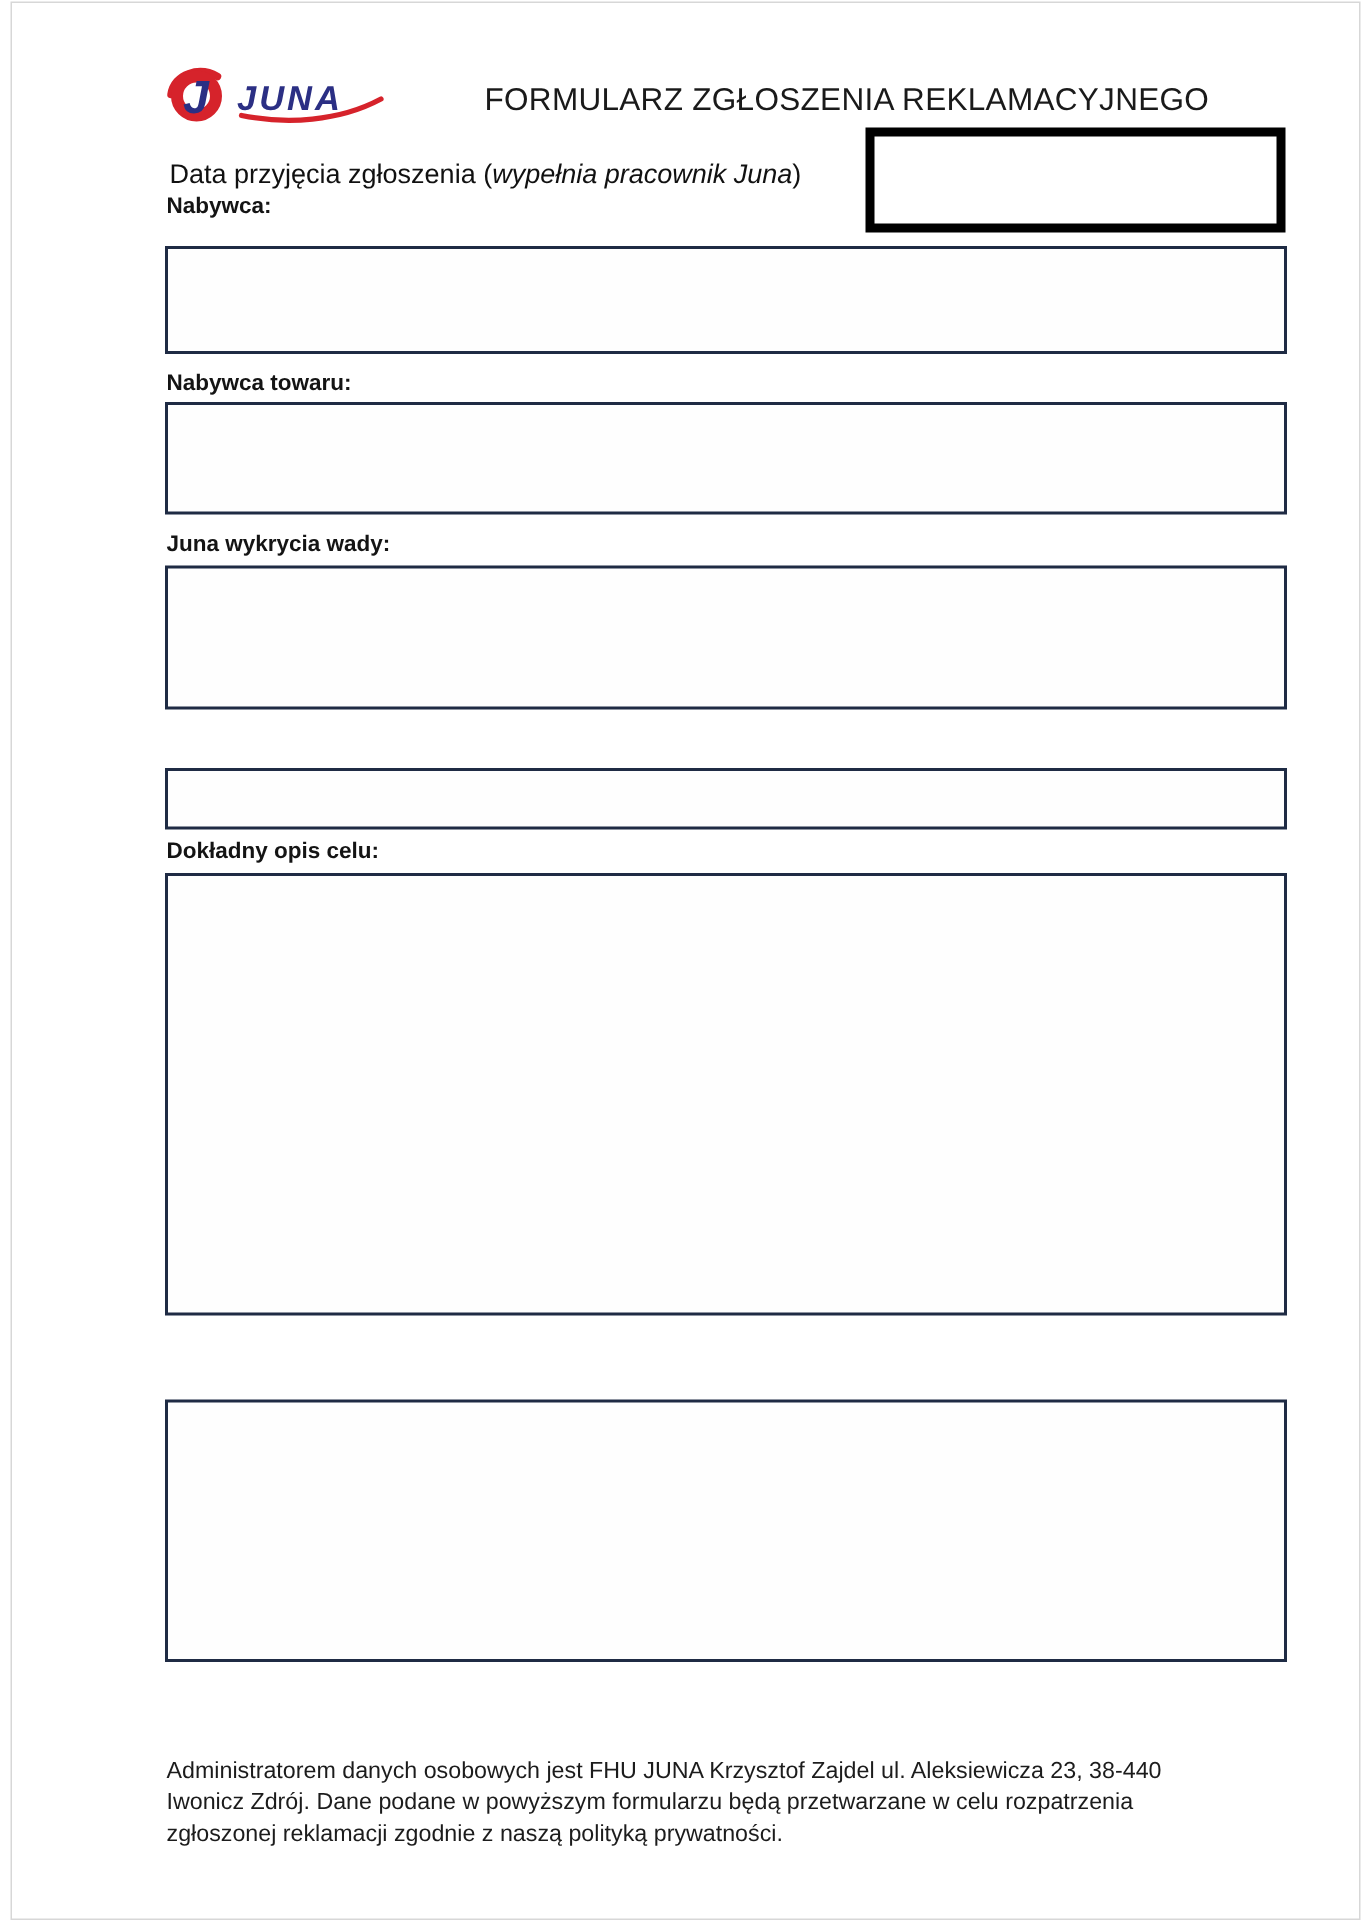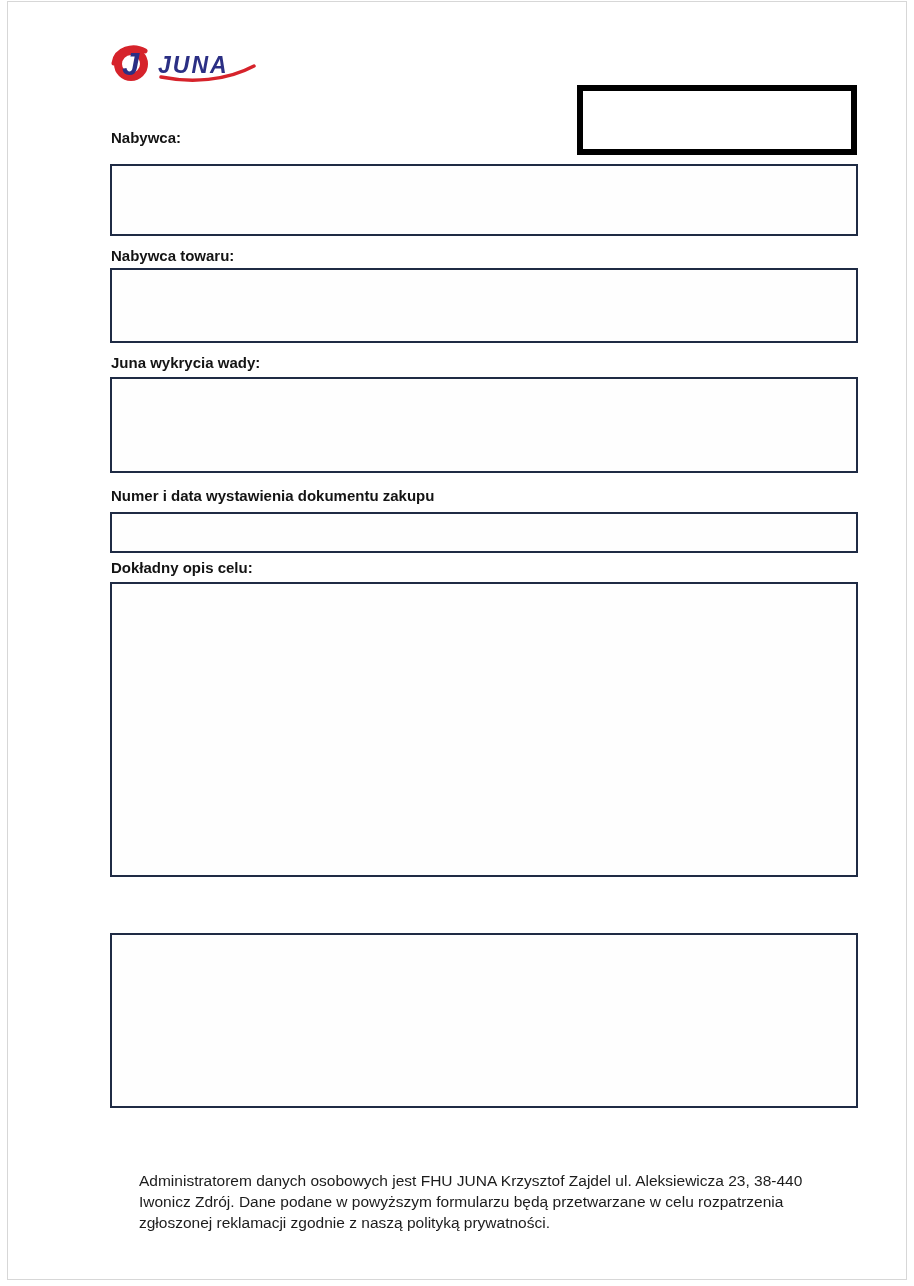--- a/index.html
+++ b/index.html
@@ -39,53 +39,54 @@
     font-size:15px;color:#111;padding:4px 6px;
   }
   .l0{top:129px}  .b0{top:164px;height:72px}
   .l1{top:247px}  .b1{top:268px;height:75px}
   .l2{top:354px}  .b2{top:377px;height:96px}
   .l3{top:487px}  .b3{top:512px;height:41px}
   .l4{top:559px}  .b4{top:582px;height:295px}
   .l5{top:901px}  .b5{top:933px;height:175px}
   .footer{
     position:absolute;left:111px;top:1170px;width:695px;
-    font-size:15.5px;line-height:21px;color:#1c1c1c;margin-left:28px;
+    font-size:15.5px;line-height:21px;color:#1c1c1c;
   }
 </style>
 </head>
 <body>
 
 <div class="page">
 
   <div class="page-border"></div>
 
   <div class="logo">
     <svg viewBox="0 0 150 40" width="150" height="40">
       <path d="M8 21 C10 7 27 2 39 9" stroke="#d6232b" stroke-width="5" fill="none" stroke-linecap="round"></path>
       <circle cx="25" cy="22" r="13" fill="none" stroke="#d6232b" stroke-width="8"></circle>
       <text x="16" y="33" font-size="31" font-weight="bold" font-style="italic" font-family="Liberation Sans, sans-serif" fill="#2b2f84">J</text>
       <text x="52" y="31" font-size="23" font-weight="bold" font-style="italic" font-family="Liberation Sans, sans-serif" fill="#2b2f84" letter-spacing="2">JUNA</text>
       <path d="M55 35 C85 41 120 39 148 24" stroke="#d6232b" stroke-width="3.5" fill="none" stroke-linecap="round"></path>
     </svg>
   </div>
 
+  <div class="title">FORMULARZ ZGŁOSZENIA REKLAMACYJNEGO</div>
 
+  <div class="date-line"><span>Data przyjęcia zgłoszenia (</span><span class="it">wypełnia pracownik Juna</span><span>)</span></div>
   <div class="date-box"></div>
 
   <div class="lbl l0">Nabywca:</div>
   <div class="fbox b0"></div>
 
   <div class="lbl l1">Nabywca towaru:</div>
   <div class="fbox b1"></div>
 
   <div class="lbl l2">Juna wykrycia wady:</div>
   <div class="fbox b2"></div>
 
-  <div class="lbl l3">Numer i data wystawienia dokumentu zakupu</div>
   <div class="fbox b3"></div>
 
   <div class="lbl l4">Dokładny opis celu:</div>
   <div class="fbox b4"></div>
 
   <div class="fbox b5"></div>
 
   <div class="footer">Administratorem danych osobowych jest FHU JUNA Krzysztof Zajdel ul. Aleksiewicza 23, 38-440 Iwonicz Zdrój. Dane podane w powyższym formularzu będą przetwarzane w celu rozpatrzenia zgłoszonej reklamacji zgodnie z naszą polityką prywatności.</div>
 
 </div>

